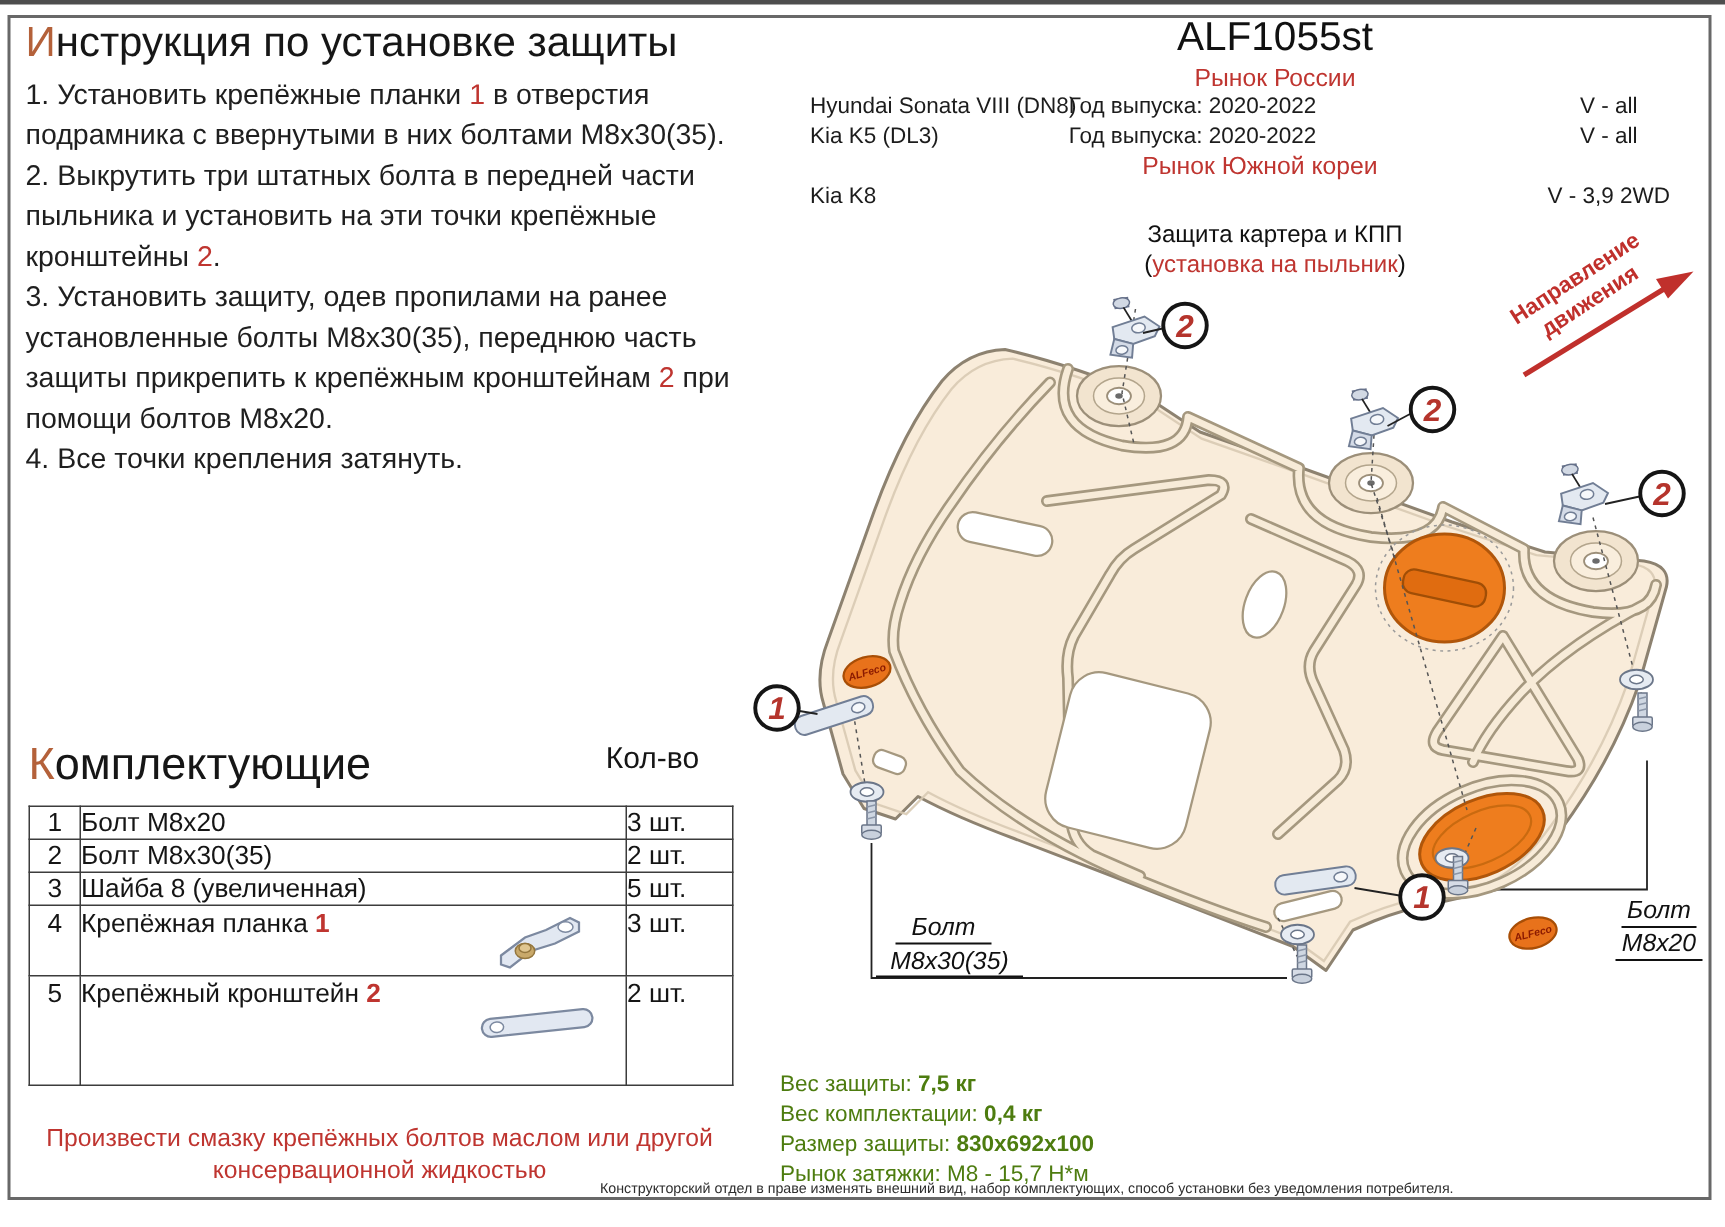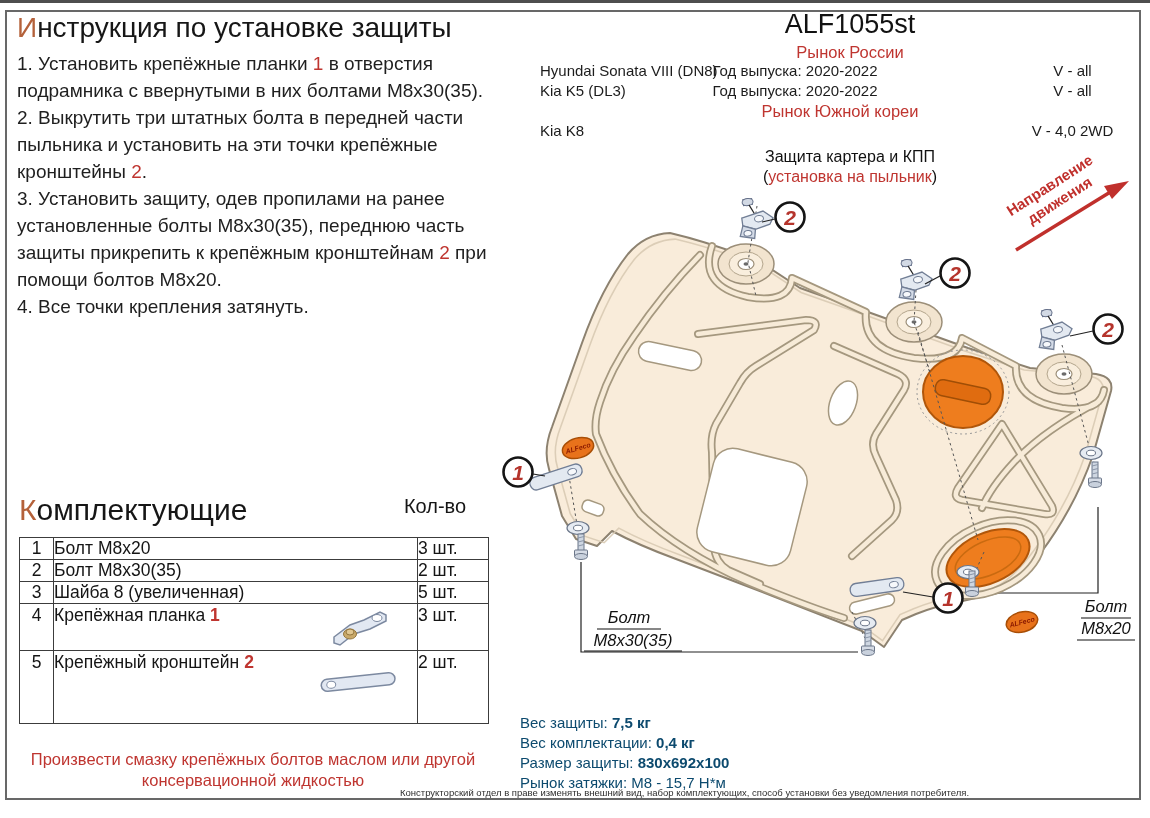--- a/index.html
+++ b/index.html
@@ -30,21 +30,21 @@
   table.comp{position:absolute;left:19px;top:537px;width:466px;border-collapse:collapse;table-layout:fixed;font-size:17.5px;color:#151515;}
   table.comp td{border:1.5px solid #3c3c3c;padding:0;vertical-align:middle;overflow:visible;}
   td.c-num{width:33px;text-align:center;}
   td.c-name{width:363px;padding-left:8px;position:relative;}
   td.c-qty{width:70px;padding-left:9px;}
   tr.tall td{vertical-align:top;padding-top:1px;}
   .cimg{position:absolute;}
   .cimg-bracket{right:25px;top:1px;width:62px;height:46px;}
   .cimg-strip{right:20px;top:19px;width:78px;height:22px;}
   .lube-note{position:absolute;left:22px;top:749px;width:462px;text-align:center;font-size:16.5px;line-height:21px;color:#bf3530;}
-  .specs{position:absolute;left:520px;top:714px;font-size:15px;color:#0c4a6e;}
+  .specs{position:absolute;left:520px;top:714px;font-size:15px;color:#4d7c0f;}
   .spec-line{height:20px;white-space:nowrap;}
   .spec-val-b{font-weight:bold;}
   .disclaimer{position:absolute;left:400px;top:787px;width:738px;text-align:left;font-size:9.5px;color:#2e2e2e;}
   svg text{font-family:"Liberation Sans","DejaVu Sans",sans-serif;}
   .callout-digit{font-size:21px;font-weight:bold;font-style:italic;fill:#b5342c;}
   .bolt-lbl{font-size:16.5px;font-style:italic;fill:#111;}
   .dir-txt{font-size:15px;font-weight:bold;fill:#c0302c;}
   .badge-txt{font-size:7px;font-weight:bold;font-style:italic;fill:#8b1a00;}
 </style>
 </head>
@@ -74,21 +74,21 @@
         <div class="veh-row">
           <span class="veh-model">Kia K5 (DL3)</span>
           <span class="veh-years">Год выпуска: 2020-2022</span>
           <span class="veh-engine">V - all</span>
         </div>
       </div>
     <div class="mkt-line">Рынок Южной кореи</div>
     <div>
         <div class="veh-row">
           <span class="veh-model">Kia K8</span>
-          <span class="veh-engine">V - 4,0 2WD</span>
+          <span class="veh-engine">V - 3,9 2WD</span>
         </div>
       </div>
   </div>
   <div class="hdr-ctr product1">Защита картера и КПП</div>
   <div class="hdr-ctr product2"><span>(</span><span class="rd">установка на пыльник</span><span>)</span></div>
 
   <svg class="abs" style="left:488px;top:138px;" width="662" height="648" viewBox="488 138 662 648">
     <defs>
       <g id="def-boss">
         <ellipse rx="28" ry="20" fill="#f2e4cf" stroke="#9c8f79" stroke-width="1.5"></ellipse>

